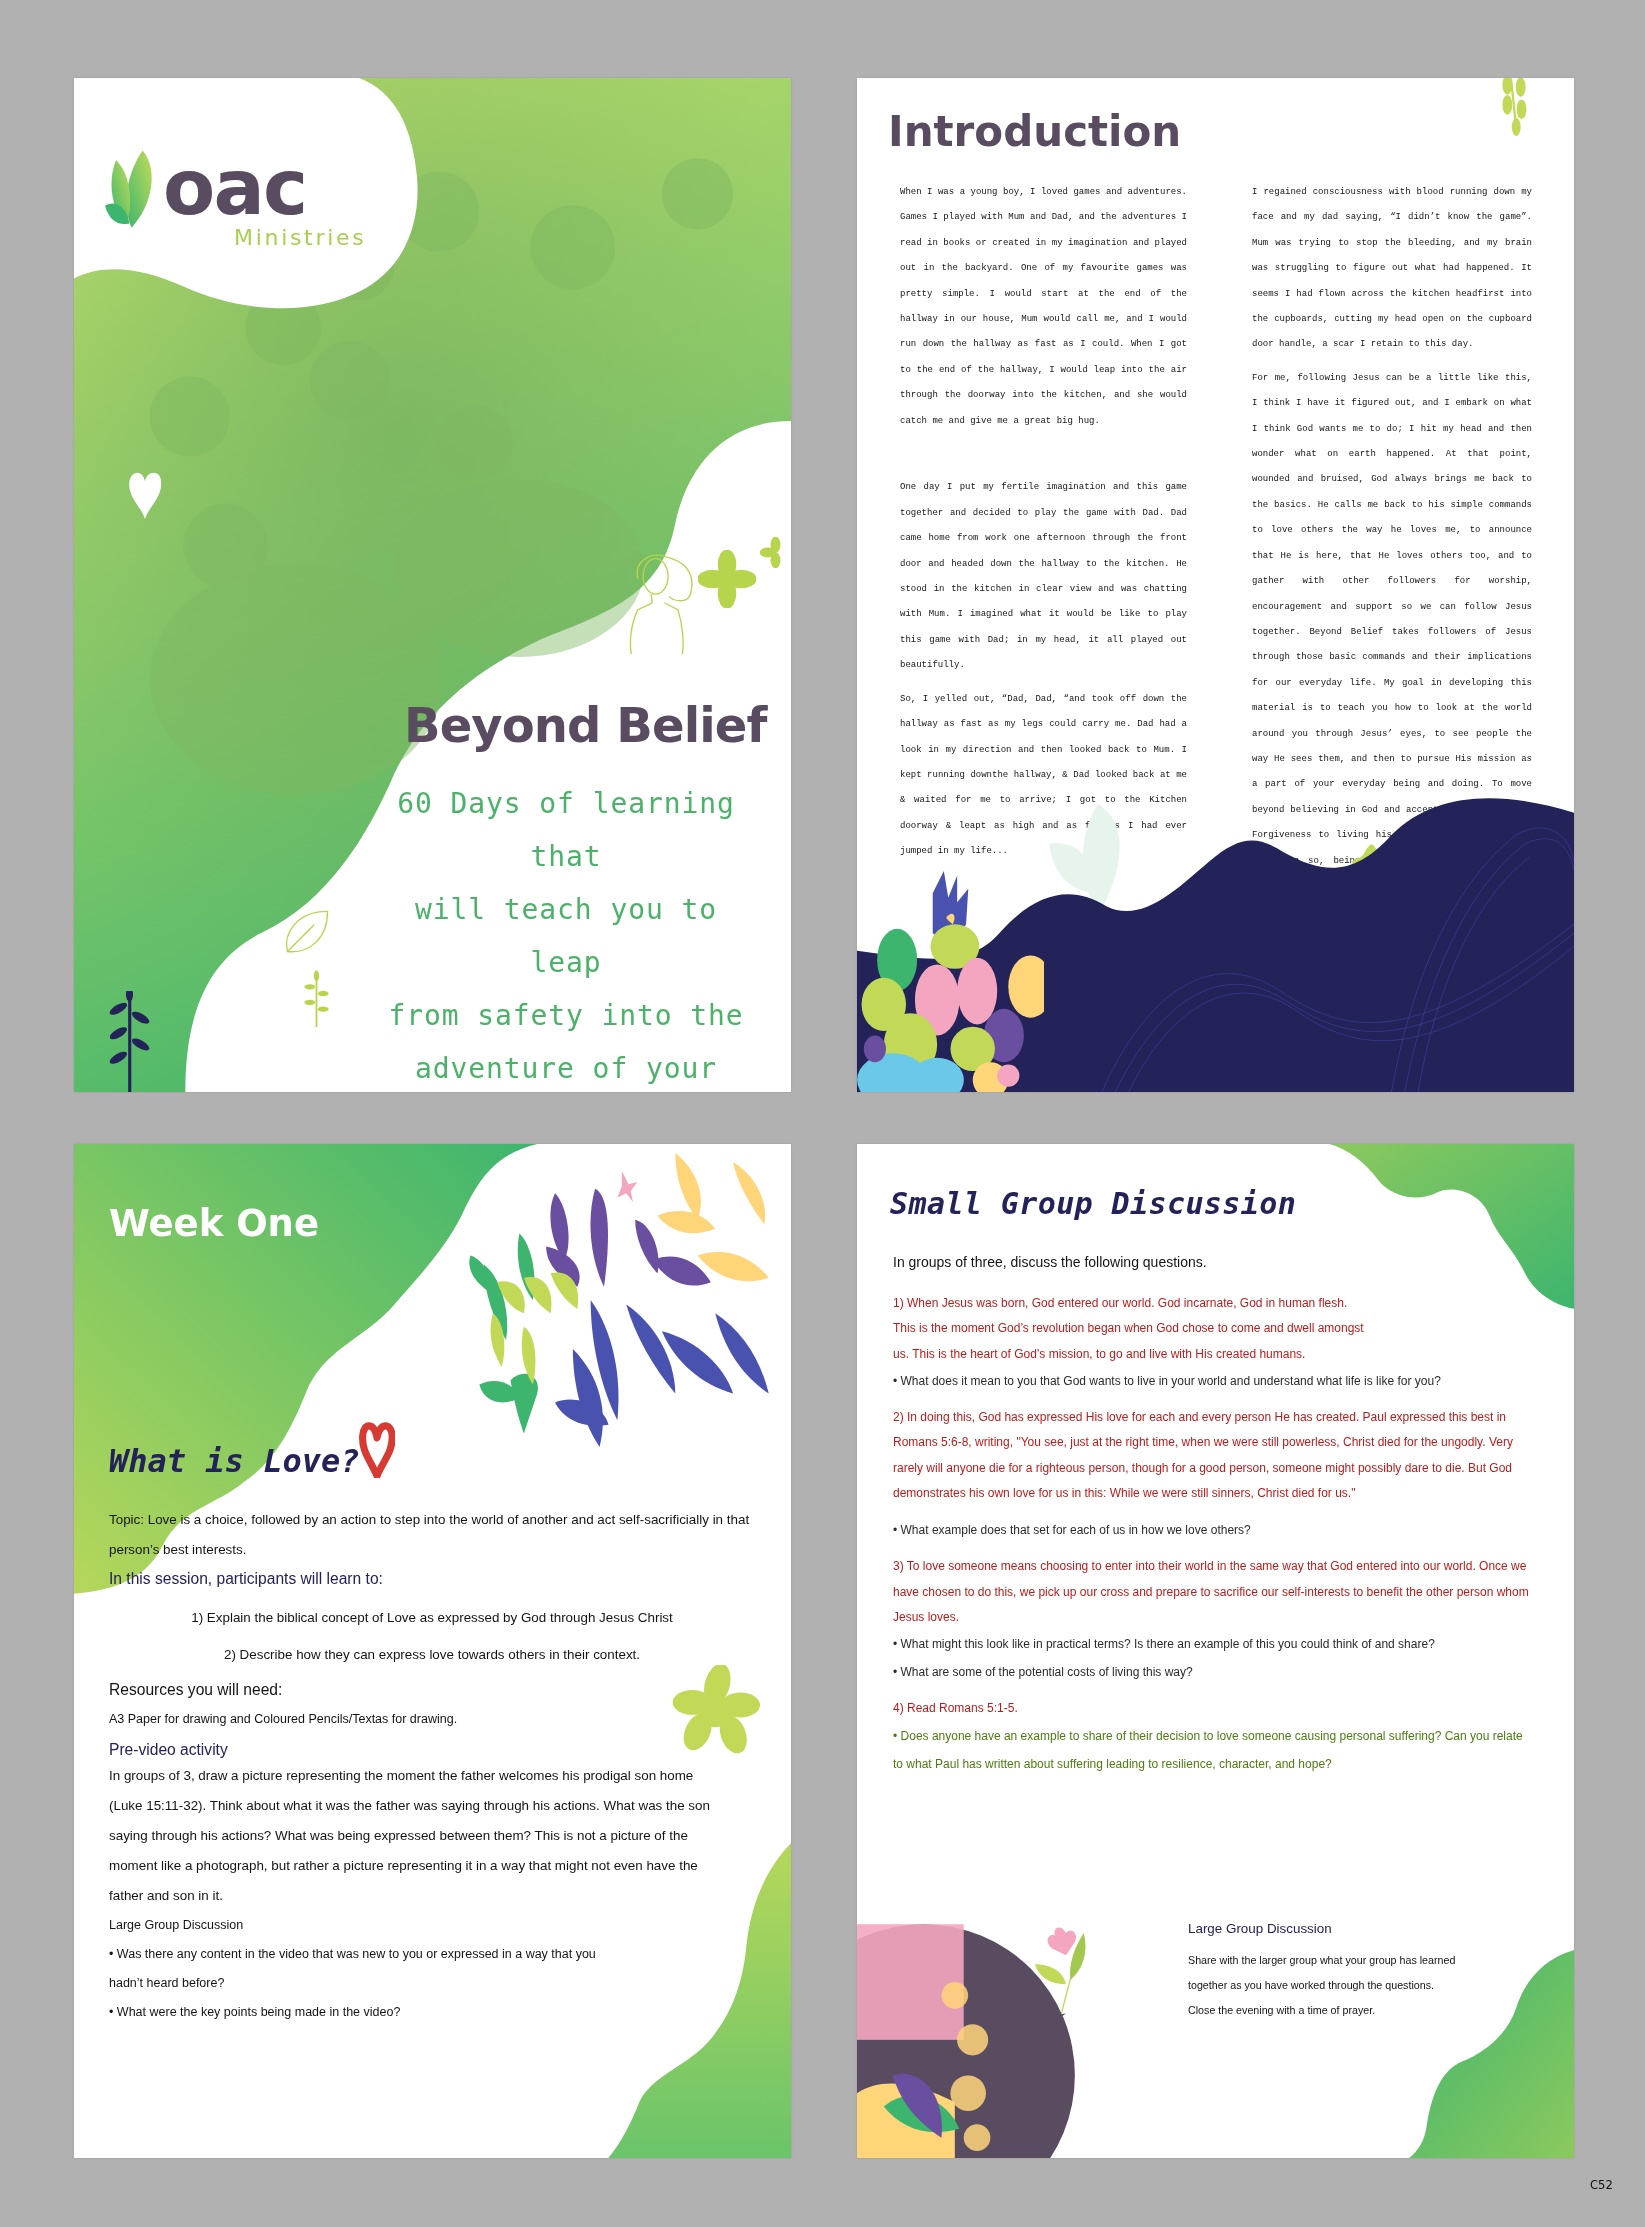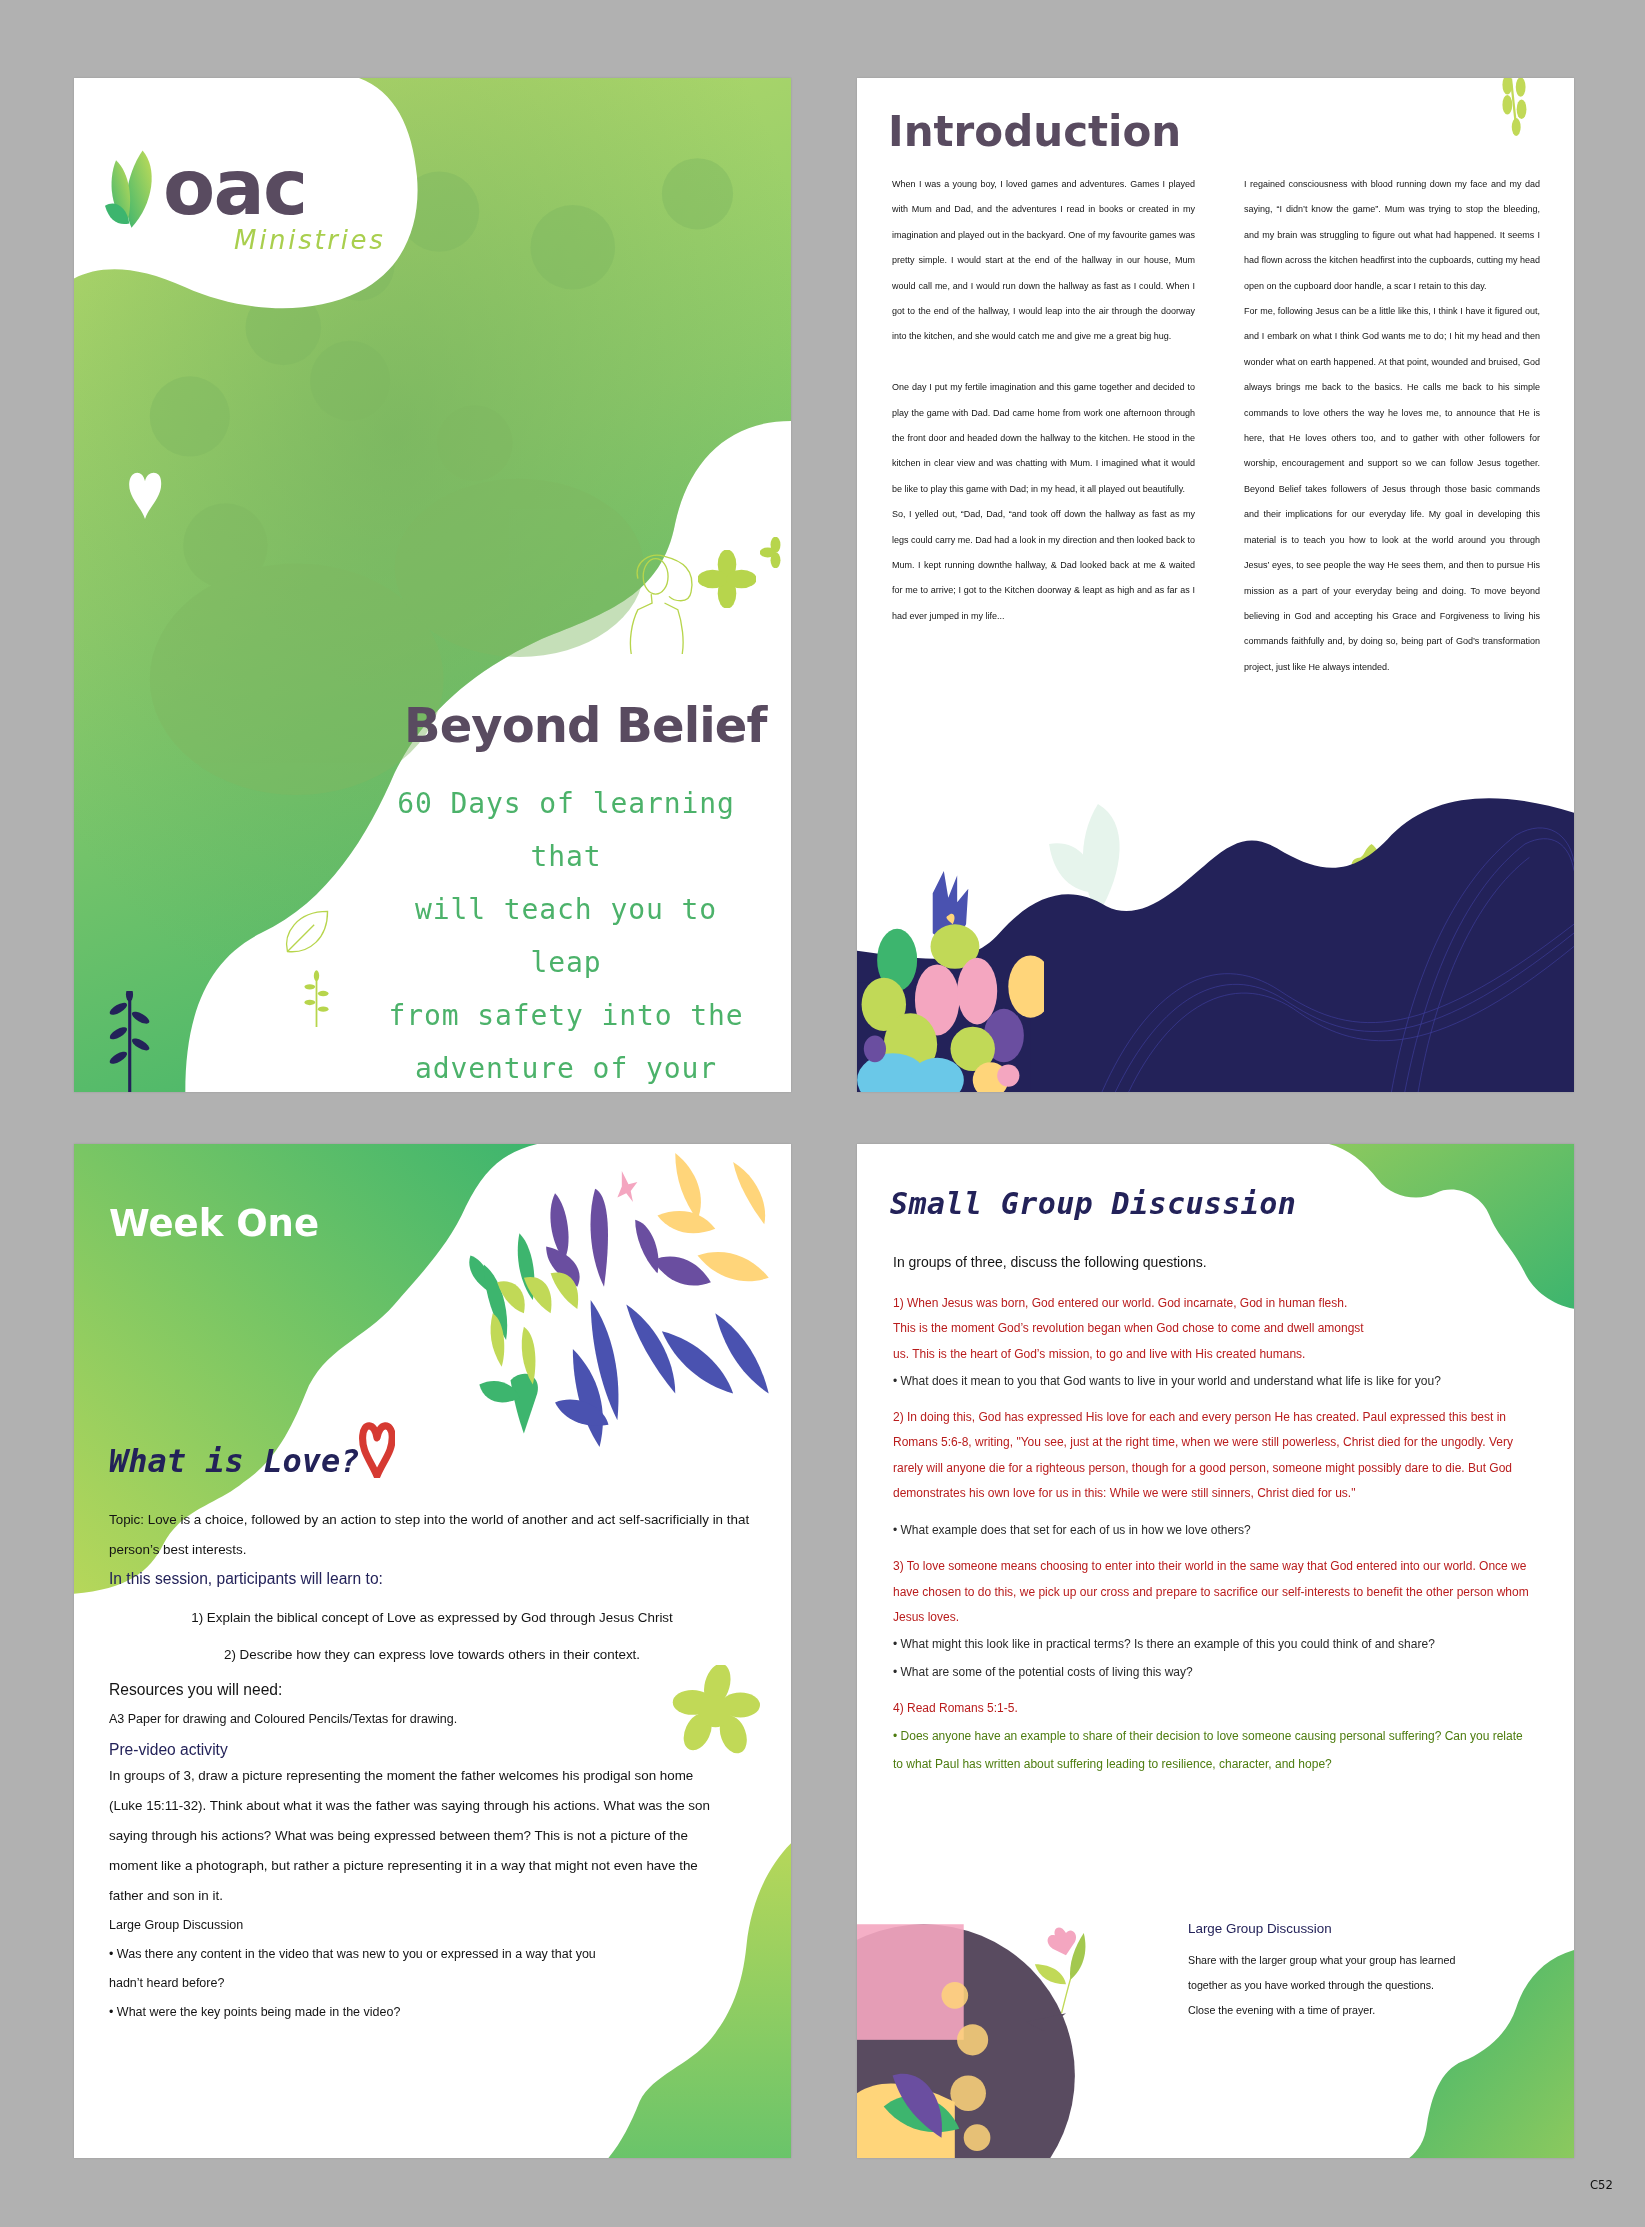--- a/index.html
+++ b/index.html
@@ -14,28 +14,28 @@
   #p1 { left:74px; top:78px; }
   #p2 { left:857px; top:78px; }
   #p3 { left:74px; top:1144px; }
   #p4 { left:857px; top:1144px; }
   .abs { position:absolute; }
   svg.fill { position:absolute; left:0; top:0; width:100%; height:100%; }
 
   
   .logo-wrap { left:31px; top:67px; width:249px; height:116px; }
   .logo-text { left:58px; top:4.5px; font-family:"DejaVu Sans", sans-serif; font-weight:bold; font-size:76px; color:#594b60; letter-spacing:-1.8px; line-height:1; }
-  .logo-sub { left:129px; top:80px; font-family:"DejaVu Sans", sans-serif; font-style:italic; font-size:26px; color:#a9cf4e; letter-spacing:2.7px; }
+  .logo-sub { left:129px; top:80px; font-family:"DejaVu Sans", sans-serif; font-size:22px; color:#a9cf4e; letter-spacing:2.7px; }
   .cover-title { left:330px; top:619px; font-family:"DejaVu Sans", sans-serif; font-weight:bold; font-size:48px; color:#594b60; letter-spacing:-0.9px; white-space:nowrap; }
   .cover-sub { left:307px; top:699px; width:370px; text-align:center; font-family:"DejaVu Sans Mono", monospace; font-size:28px; line-height:53px; color:#4cb26a; letter-spacing:0.9px; }
 
   
   .intro-title { left:31px; top:29px; font-family:"DejaVu Sans", sans-serif; font-weight:bold; font-size:42px; color:#594b60; }
   .col { font-family:"Liberation Sans", sans-serif; font-size:9px; line-height:25.4px; color:#141414; text-align:justify; }
-  .col p { margin:0; }
+  .col p { margin:8px;font-family:Liberation Mono, monospace; }
   .col1 { left:35px; top:94px; width:303px; }
   .col2 { left:387px; top:94px; width:296px; }
   .col1 .gap { height:25.4px; }
 
   
   .week-title { left:35px; top:58px; font-family:"DejaVu Sans", sans-serif; font-weight:bold; font-size:37px; color:#ffffff; }
   .love-title { left:35px; top:298px; font-family:"DejaVu Sans Mono", monospace; font-style:italic; font-weight:bold; font-size:32px; color:#232259; }
   .body3 { left:35px; top:361px; width:646px; font-family:"Liberation Sans", sans-serif; color:#141414; }
   .body3 .t { font-size:13.4px; line-height:30px; margin:0; }
   .body3 .h-navy { color:#232259; font-size:15.6px; margin:2.7px 0 9.8px; line-height:22px; }

